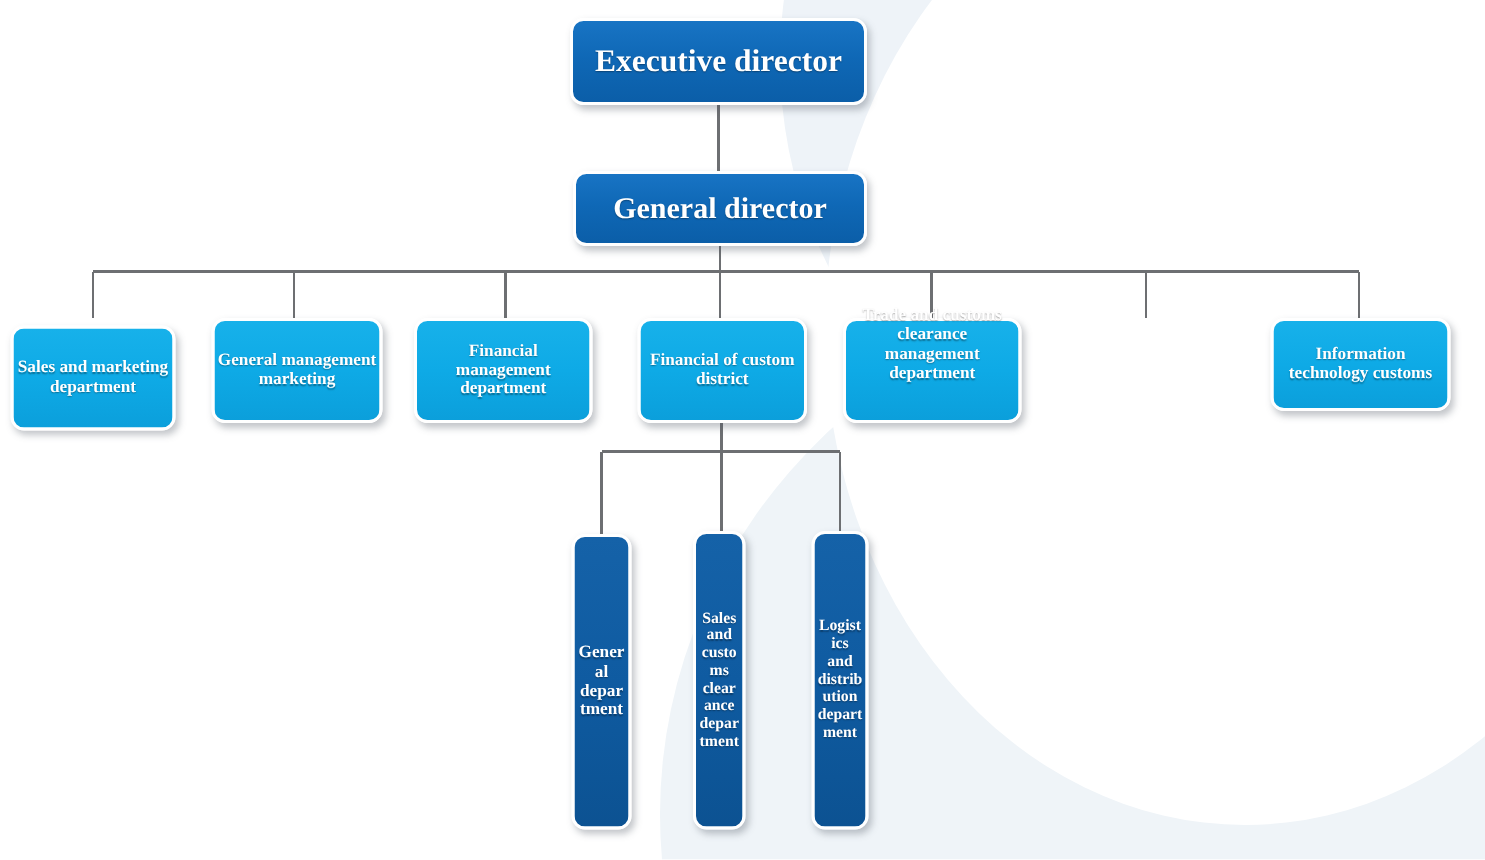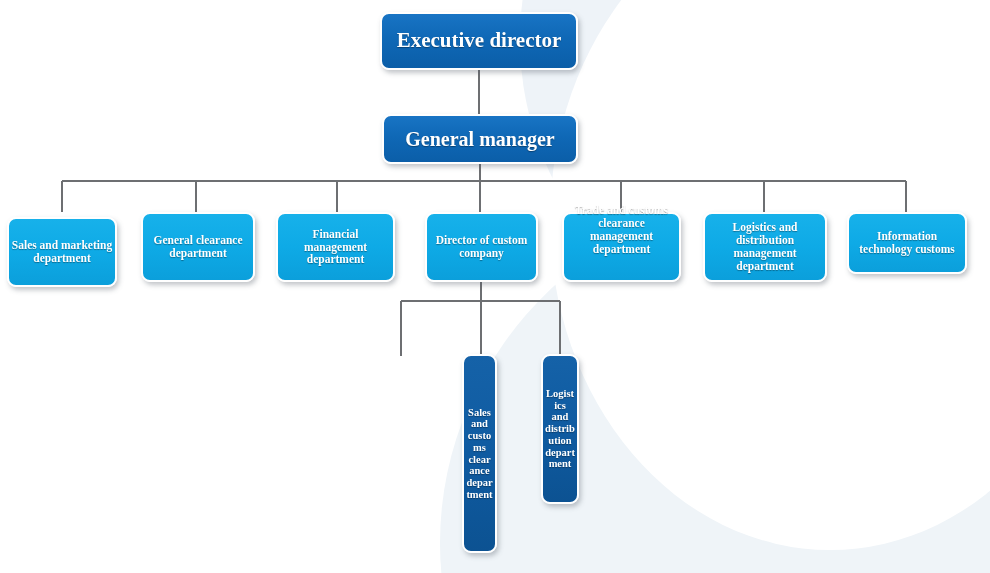--- a/index.html
+++ b/index.html
@@ -101,21 +101,21 @@
   #node-general-management { left: 141px; top: 212px; width: 114px; height: 70px; font-size: 11.5px; }
   #node-financial-management { left: 276px; top: 212px; width: 119px; height: 70px; font-size: 11.5px; }
   #node-director-custom    { left: 425px; top: 212px; width: 113px; height: 70px; font-size: 11.5px; }
   #node-trade-customs      { left: 562px; top: 212px; width: 119px; height: 70px; font-size: 11.5px; align-items: flex-start; padding-top: 0; }
   #node-trade-customs .label { position: relative; top: -10px; }
   #node-logistics-dist     { left: 703px; top: 212px; width: 124px; height: 70px; font-size: 11.5px; }
   #node-it-company         { left: 847px; top: 212px; width: 120px; height: 62px; font-size: 11.5px; }
 
   #node-general-department { left: 381px; top: 356px; width: 40px;  height: 197px; font-size: 11.5px; }
   #node-trade-customs-dept { left: 462px; top: 354px; width: 35px;  height: 199px; font-size: 10.5px; }
-  #node-logistics-dept     { left: 541px; top: 354px; width: 38px;  height: 150px; font-size: 10.5px; }
+  #node-logistics-dept     { left: 541px; top: 354px; width: 38px;  height: 199px; font-size: 10.5px; }
 </style>
 </head>
 <body>
 
 <div id="canvas">
 
   <div class="bg-swoosh" id="swoosh-bottom"></div>
   <div class="bg-swoosh" id="swoosh-top"></div>
   <div class="bg-swoosh" id="swoosh-mask"></div>
 
@@ -140,51 +140,51 @@
       <line x1="401" y1="301" x2="401" y2="356"></line>
       <line x1="560" y1="301" x2="560" y2="354"></line>
     </g>
   </svg>
 
   <div class="node dark" id="node-executive-director">
     <span class="label">Executive director</span>
   </div>
 
   <div class="node dark" id="node-general-manager">
-    <span class="label">General manager</span>
+    <span class="label">General director</span>
   </div>
 
   <div class="node light" id="node-sales-marketing">
     <span class="label">Sales and marketing department</span>
   </div>
 
   <div class="node light" id="node-general-management">
-    <span class="label">General clearance department</span>
+    <span class="label">General management marketing</span>
   </div>
 
   <div class="node light" id="node-financial-management">
     <span class="label">Financial management department</span>
   </div>
 
   <div class="node light" id="node-director-custom">
-    <span class="label">Director of custom company</span>
+    <span class="label">Financial of custom district</span>
   </div>
 
   <div class="node light" id="node-trade-customs">
     <span class="label">Trade and customs clearance management department</span>
   </div>
 
-  <div class="node light" id="node-logistics-dist">
-    <span class="label">Logistics and distribution management department</span>
-  </div>
 
   <div class="node light" id="node-it-company">
     <span class="label">Information technology customs</span>
   </div>
 
+  <div class="node deep" id="node-general-department">
+    <span class="label">General department</span>
+  </div>
 
   <div class="node deep" id="node-trade-customs-dept">
     <span class="label">Sales and customs clearance department</span>
   </div>
 
   <div class="node deep" id="node-logistics-dept">
     <span class="label">Logistics and distribution department</span>
   </div>
 
 </div>

